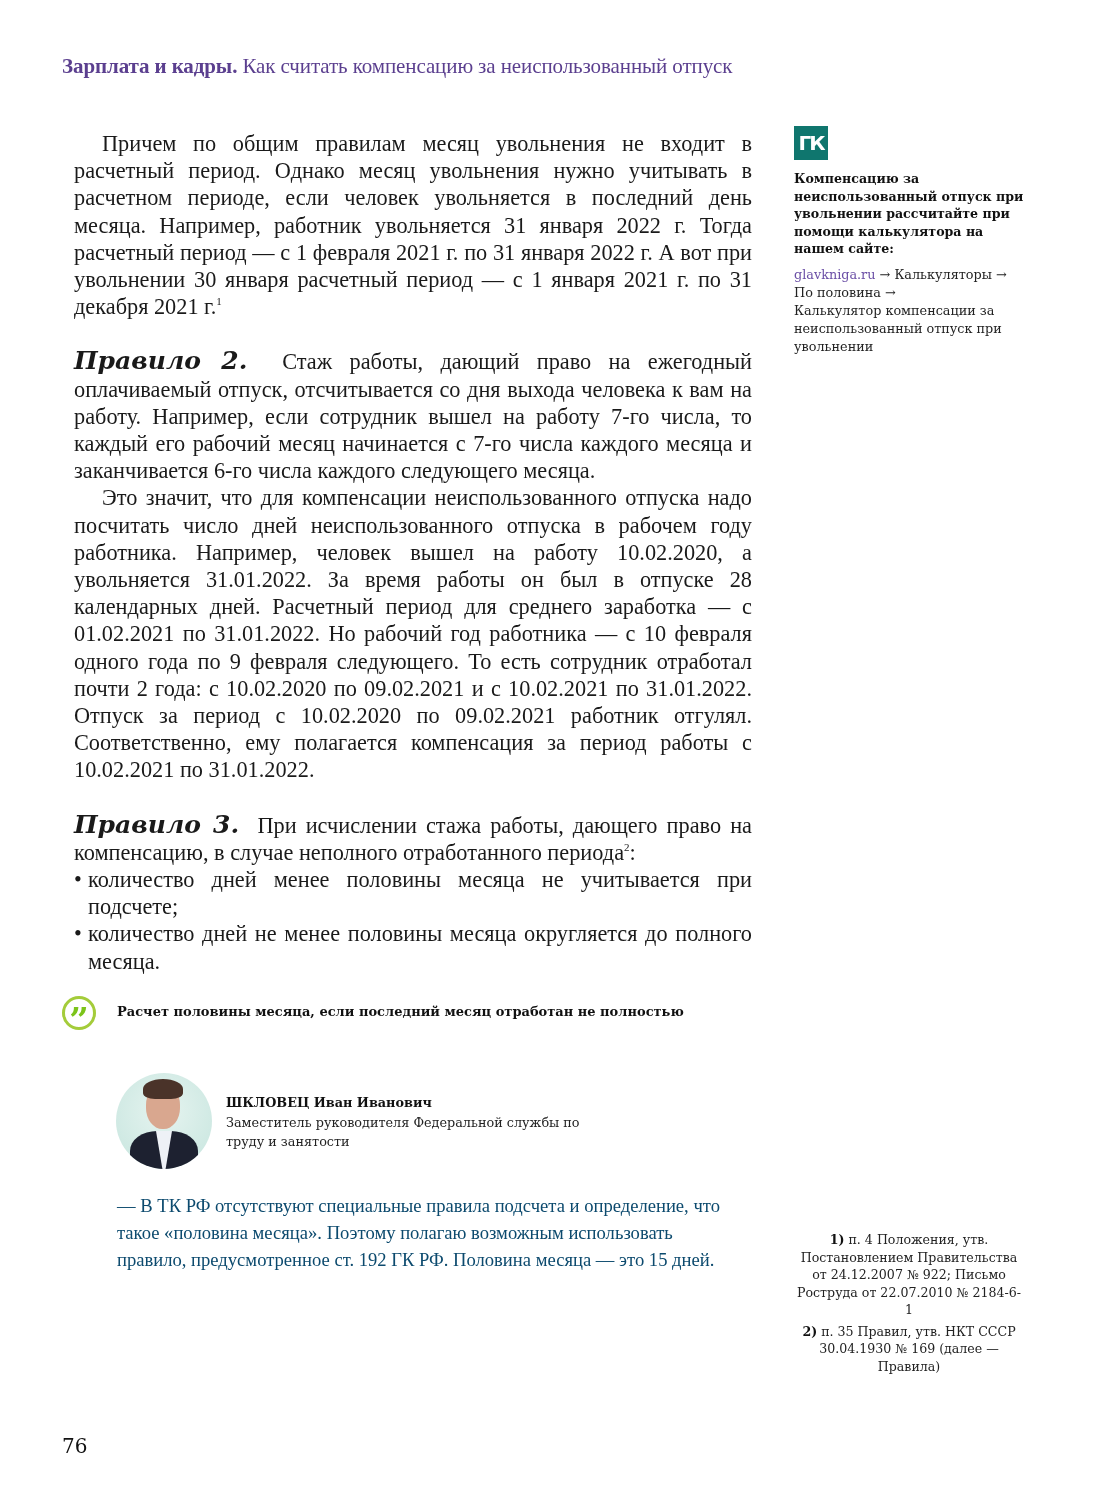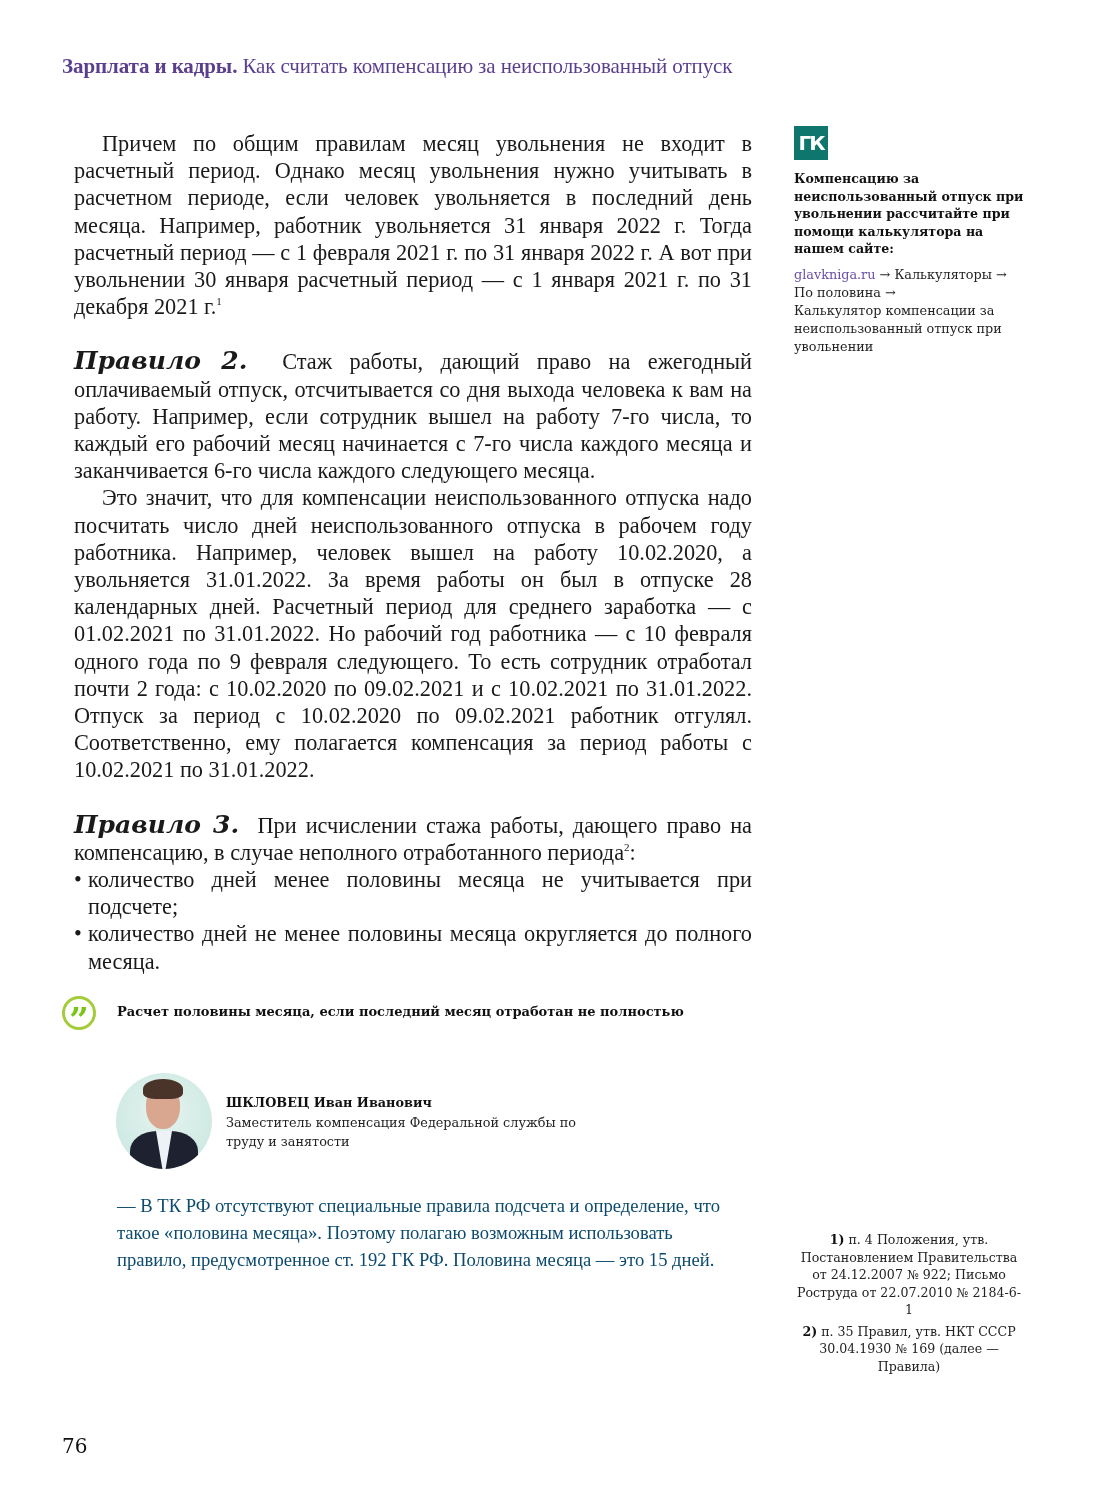--- a/index.html
+++ b/index.html
@@ -88,21 +88,21 @@
 </div>
 
 <div class="expert">
   <div class="avatar">
     <div class="suit"></div>
     <div class="shirt"></div>
     <div class="head"></div>
     <div class="hair"></div>
   </div>
   <div class="expert-name">ШКЛОВЕЦ Иван Иванович</div>
-  <div class="expert-role">Заместитель компенсация Федеральной службы по труду и занятости</div>
+  <div class="expert-role">Заместитель руководителя Федеральной службы по труду и занятости</div>
 </div>
 
 <div class="quote-text">
   <p>— В ТК РФ отсутствуют специальные правила подсчета и определение, что такое «половина месяца». Поэтому полагаю возможным использовать правило, предусмотренное ст. 192 ГК РФ. Половина месяца — это 15 дней.</p>
   <div class="qgap"></div>
 </div>
 
 <div class="footnotes">
   <div class="fn"><b>1)</b> <span>п. 4 Положения, утв. Постановлением Правительства от 24.12.2007 № 922; Письмо Роструда от 22.07.2010 № 2184-6-1</span></div>
   <div class="fn"><b>2)</b> <span>п. 35 Правил, утв. НКТ СССР 30.04.1930 № 169 (далее — Правила)</span></div>

